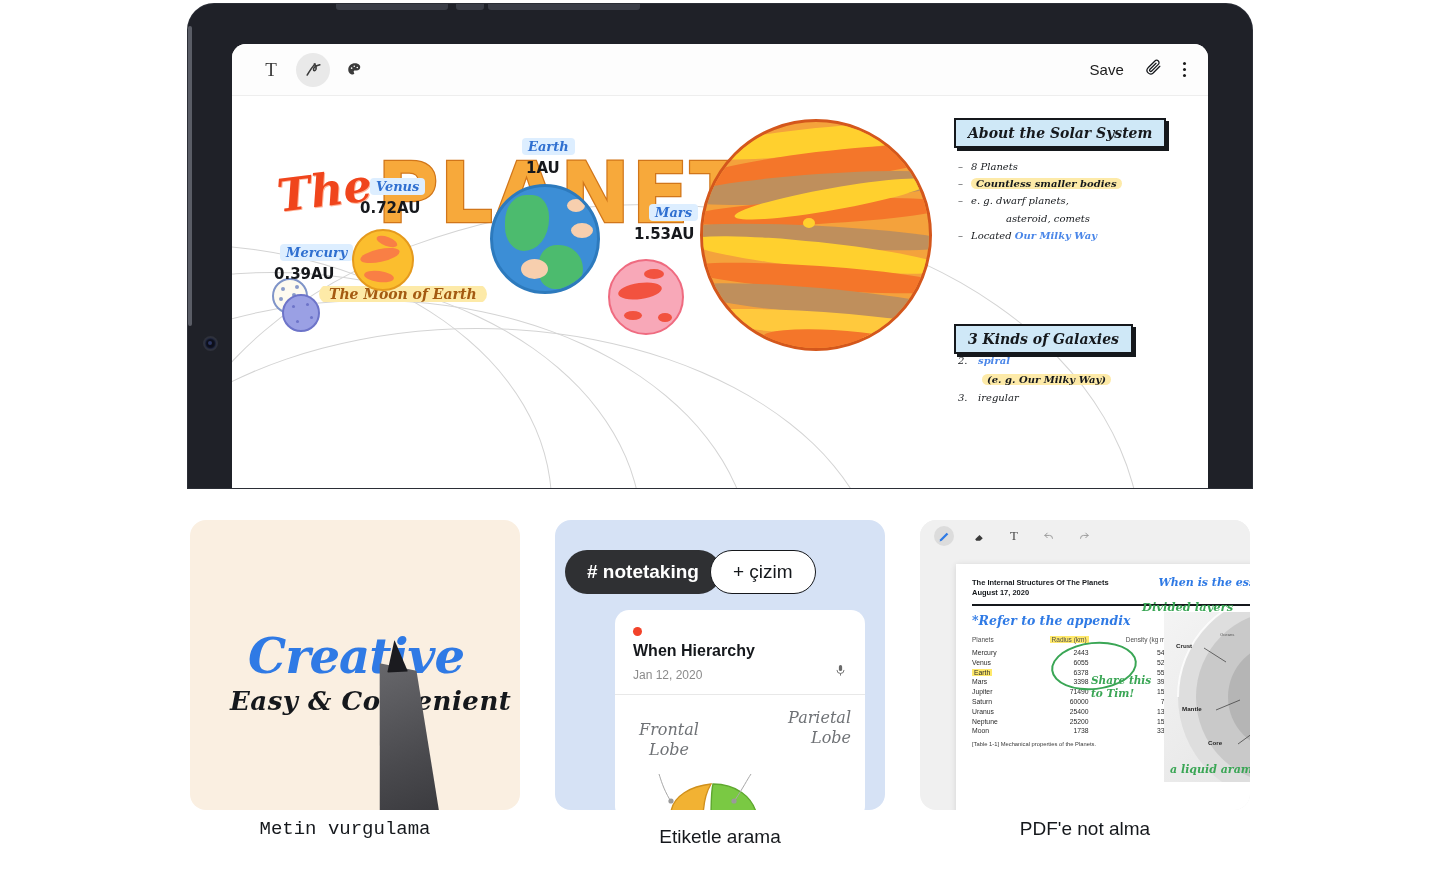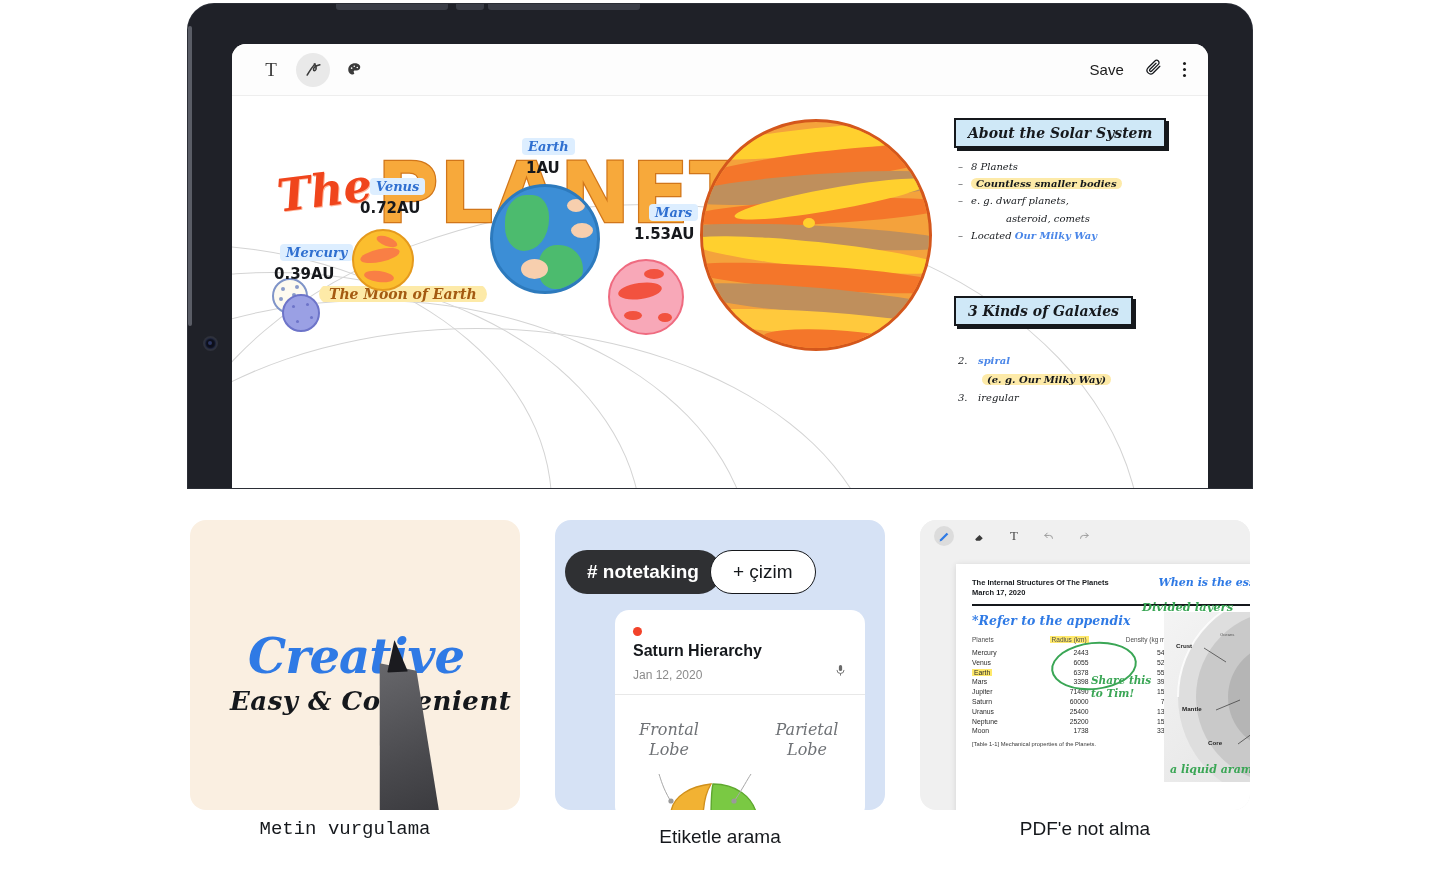--- a/index.html
+++ b/index.html
@@ -380,21 +380,21 @@
 
       <div class="ibox" style="left:722px; top:22px;">About the Solar System</div>
       <div class="ilist" style="left:726px; top:62px; width:230px;">
         <div><span class="dash">–</span><span>8 Planets</span></div>
         <div><span class="dash">–</span><span class="hl">Countless smaller bodies</span></div>
         <div><span class="dash">–</span><span>e. g. dwarf planets,</span></div>
         <div style="padding-left:48px;"><span>asteroid, comets</span></div>
         <div><span class="dash">–</span><span>Located </span><span class="blu">Our Milky Way</span></div>
       </div>
 
-      <div class="ibox" style="left:722px; top:200px;text-align:right;">3 Kinds of Galaxies</div>
+      <div class="ibox" style="left:722px; top:228px;text-align:right;">3 Kinds of Galaxies</div>
       <div class="ilist" style="left:726px; top:256px; width:230px; line-height:1.85;">
         <div><span class="dash" style="width:20px">2.</span><span class="blu">spiral</span></div>
         <div style="padding-left:24px;"><span class="hl">(e. g. Our Milky Way)</span></div>
         <div><span class="dash" style="width:20px">3.</span><span>iregular</span></div>
       </div>
 
     </div>
   </div>
 </div>
 
@@ -406,36 +406,36 @@
     <div class="stylus"></div>
     <div class="stylus-tip"></div>
   </div>
 
   <div class="card card2">
     <div class="pill pill-dark"># notetaking</div>
     <div class="pill pill-light">+ çizim</div>
 
     <div class="notecard">
       <div class="nc-dot"></div>
-      <div class="nc-title">Saturn Hierarchy</div>
+      <div class="nc-title">When Hierarchy</div>
       <div class="nc-date">Jan 12, 2020</div>
       <div class="nc-mic">
         <svg width="13" height="15" viewBox="0 0 24 24">
           <rect x="9" y="2" width="6" height="11" rx="3" fill="#6a6a6a"></rect>
           <path d="M5.5 11a6.5 6.5 0 0013 0" stroke="#6a6a6a" stroke-width="1.7" fill="none"></path>
           <line x1="12" y1="17.5" x2="12" y2="21.5" stroke="#6a6a6a" stroke-width="1.7"></line>
         </svg>
       </div>
       <div class="nc-divider"></div>
 
       <div class="lobe-label" style="left:14px; top:98px; width:80px;margin-top:12px;">
         <div>Frontal</div>
         <div>Lobe</div>
       </div>
-      <div class="lobe-label" style="left:148px; top:110px; width:88px;">
+      <div class="lobe-label" style="left:148px; top:98px; width:88px;text-align:right;">
         <div>Parietal</div>
         <div>Lobe</div>
       </div>
       <svg style="position:absolute;left:0;top:140px;width:250px;height:80px;">
         <path d="M56 62 C58 46, 76 36, 96 34 C90 44, 88 56, 88 70 L52 70 Z" fill="#f2b233" stroke="#d0901c" stroke-width="1.4"></path>
         <path d="M98 34 C120 34, 138 46, 142 66 L96 70 C96 54, 96 42, 98 34 Z" fill="#7ac943" stroke="#5fa82f" stroke-width="1.4"></path>
         <path d="M55 50 C48 38, 46 30, 44 24" stroke="#a8a8a8" stroke-width="1" fill="none"></path>
         <circle cx="56" cy="51" r="2.6" fill="#9a9a9a"></circle>
         <path d="M120 50 C128 38, 132 30, 136 24" stroke="#a8a8a8" stroke-width="1" fill="none"></path>
         <circle cx="119" cy="51" r="2.6" fill="#9a9a9a"></circle>
@@ -467,21 +467,21 @@
       <div class="ti">
         <svg width="14" height="14" viewBox="0 0 24 24">
           <path d="M15 7l4 4-4 4" stroke="#9a9a9a" stroke-width="1.7" fill="none" stroke-linecap="round" stroke-linejoin="round"></path>
           <path d="M19 11h-8a5 5 0 00-5 5" stroke="#9a9a9a" stroke-width="1.7" fill="none" stroke-linecap="round"></path>
         </svg>
       </div>
     </div>
 
     <div class="pdfpage">
       <div class="pdf-h1">The Internal Structures Of The Planets</div>
-      <div class="pdf-h1">March 17, 2020</div>
+      <div class="pdf-h1">August 17, 2020</div>
       <div class="pdf-note-blue">When is the essay dead</div>
       <div class="pdf-rule"></div>
       <div class="pdf-refer">*Refer to the appendix</div>
       <div class="pdf-divided">Divided layers</div>
 
       <table class="ptab">
         <thead>
           <tr>
             <th>Planets</th>
             <th class="num"><span class="thl">Radius (km)</span></th>

